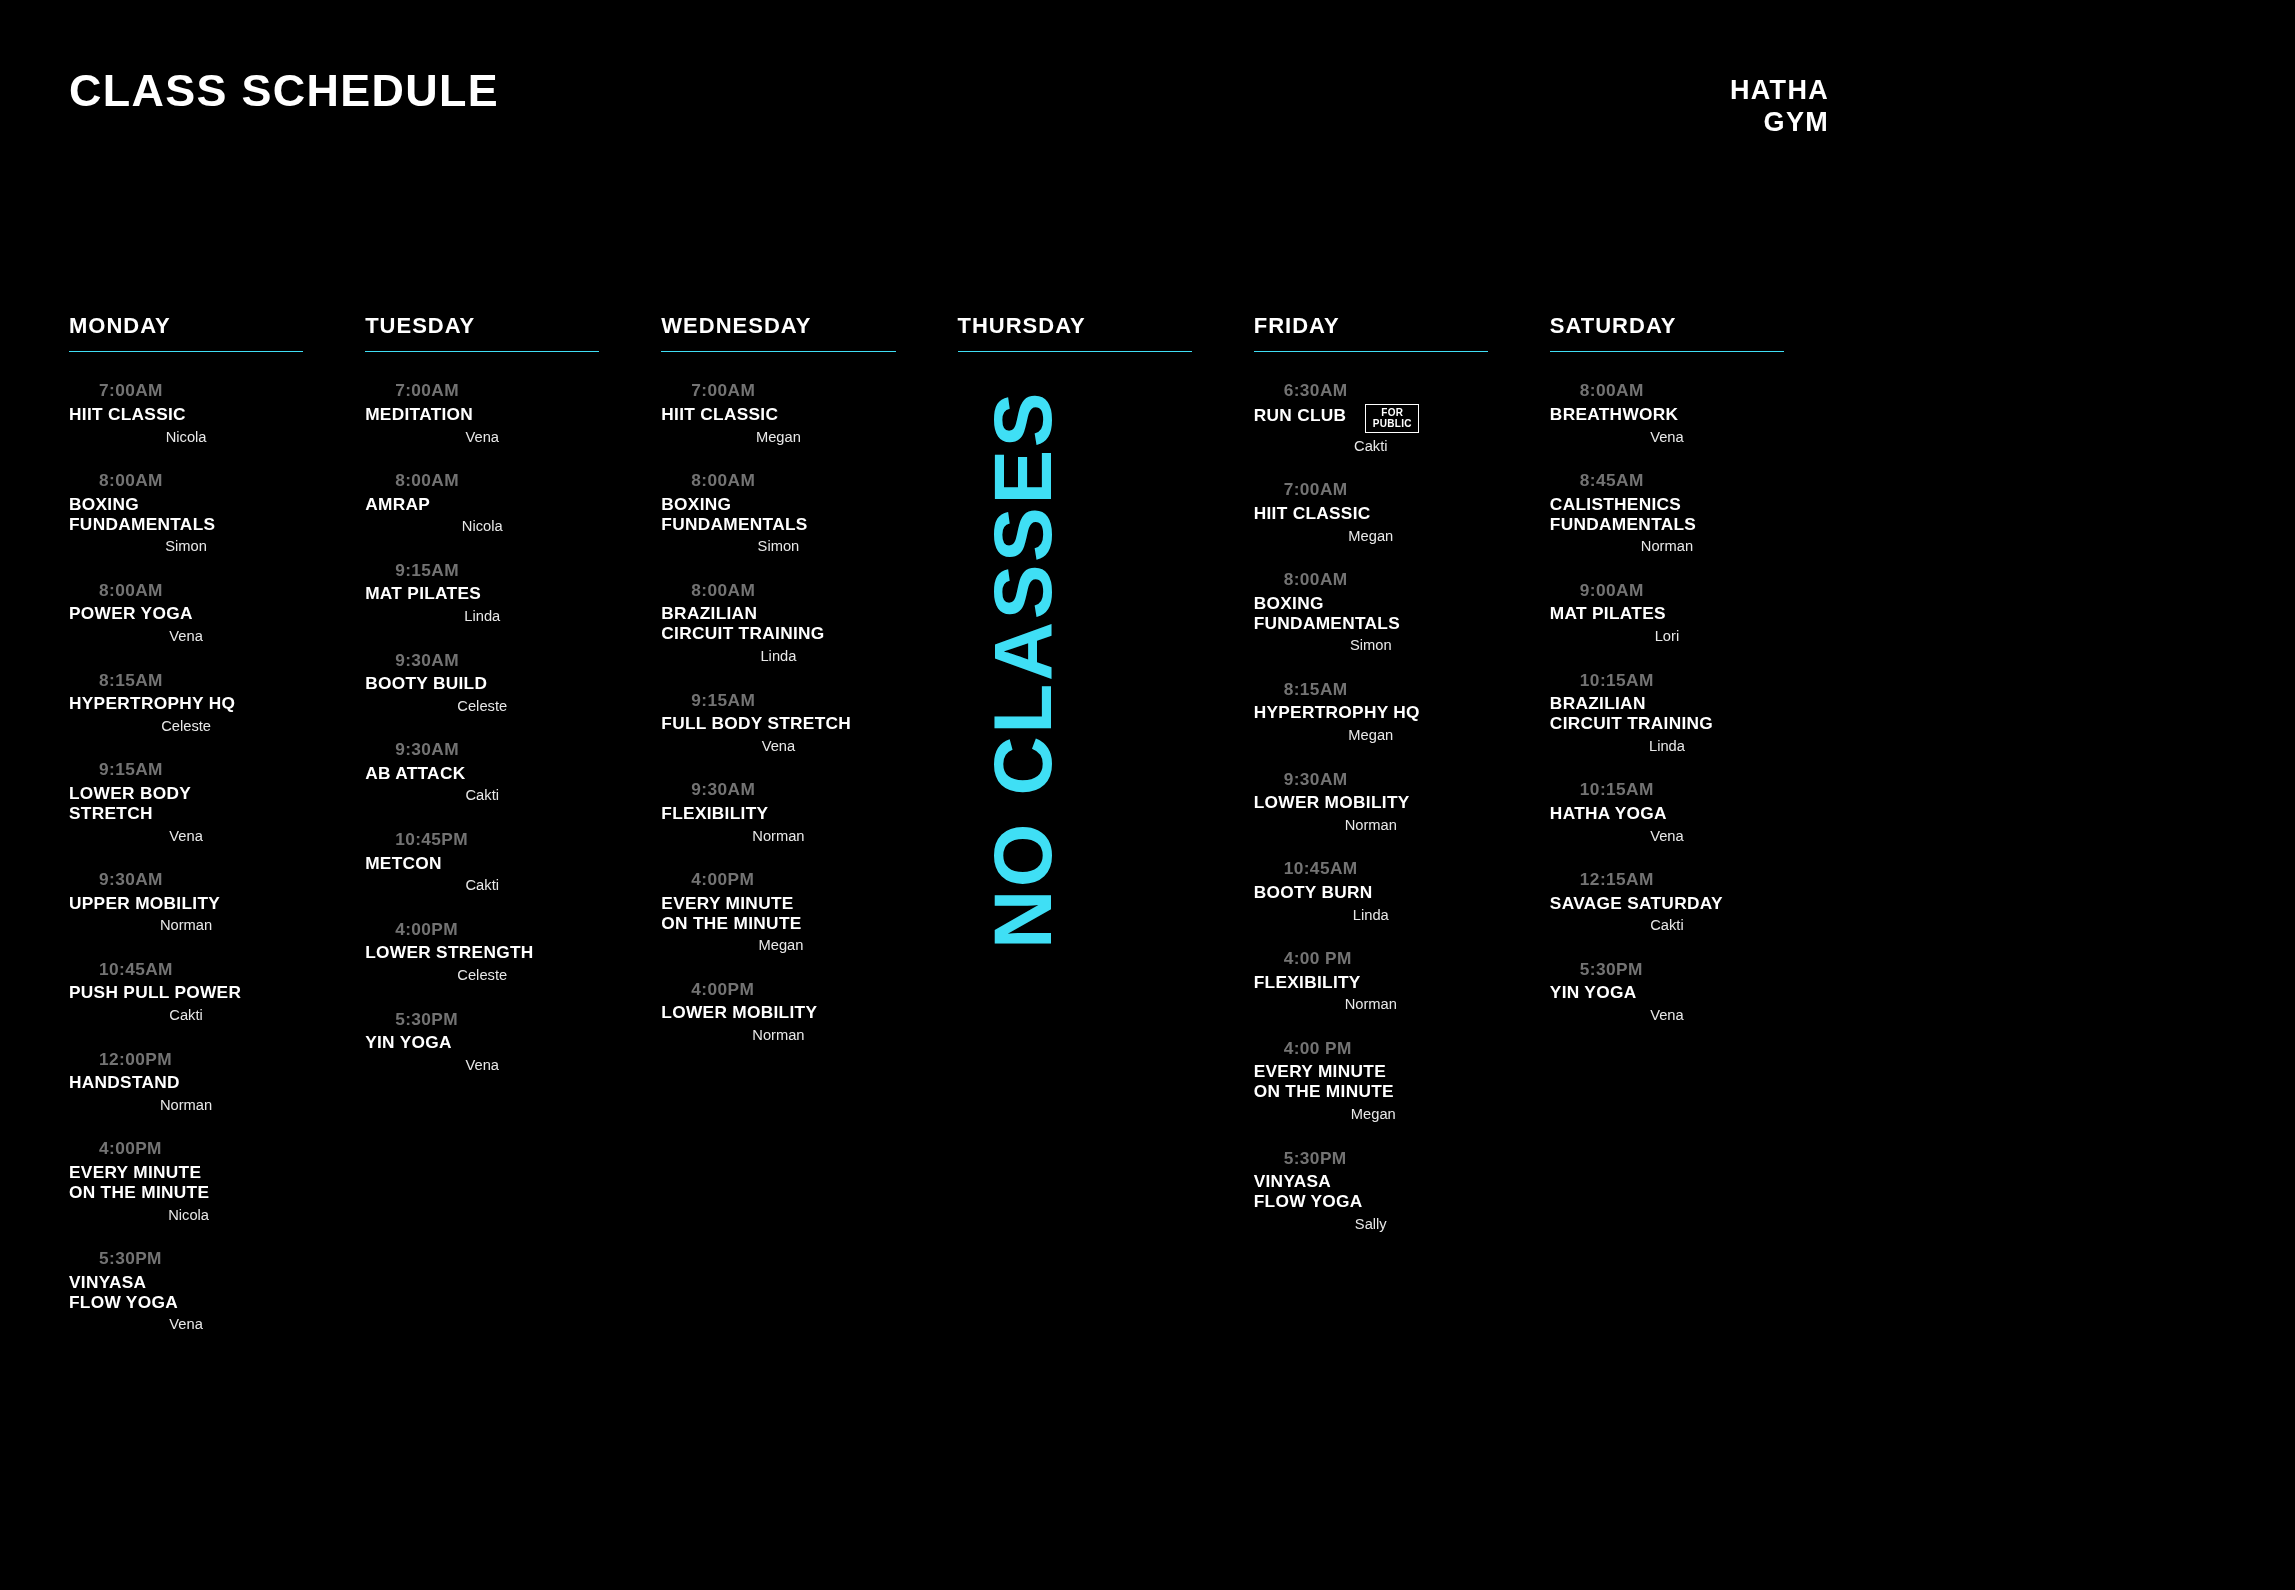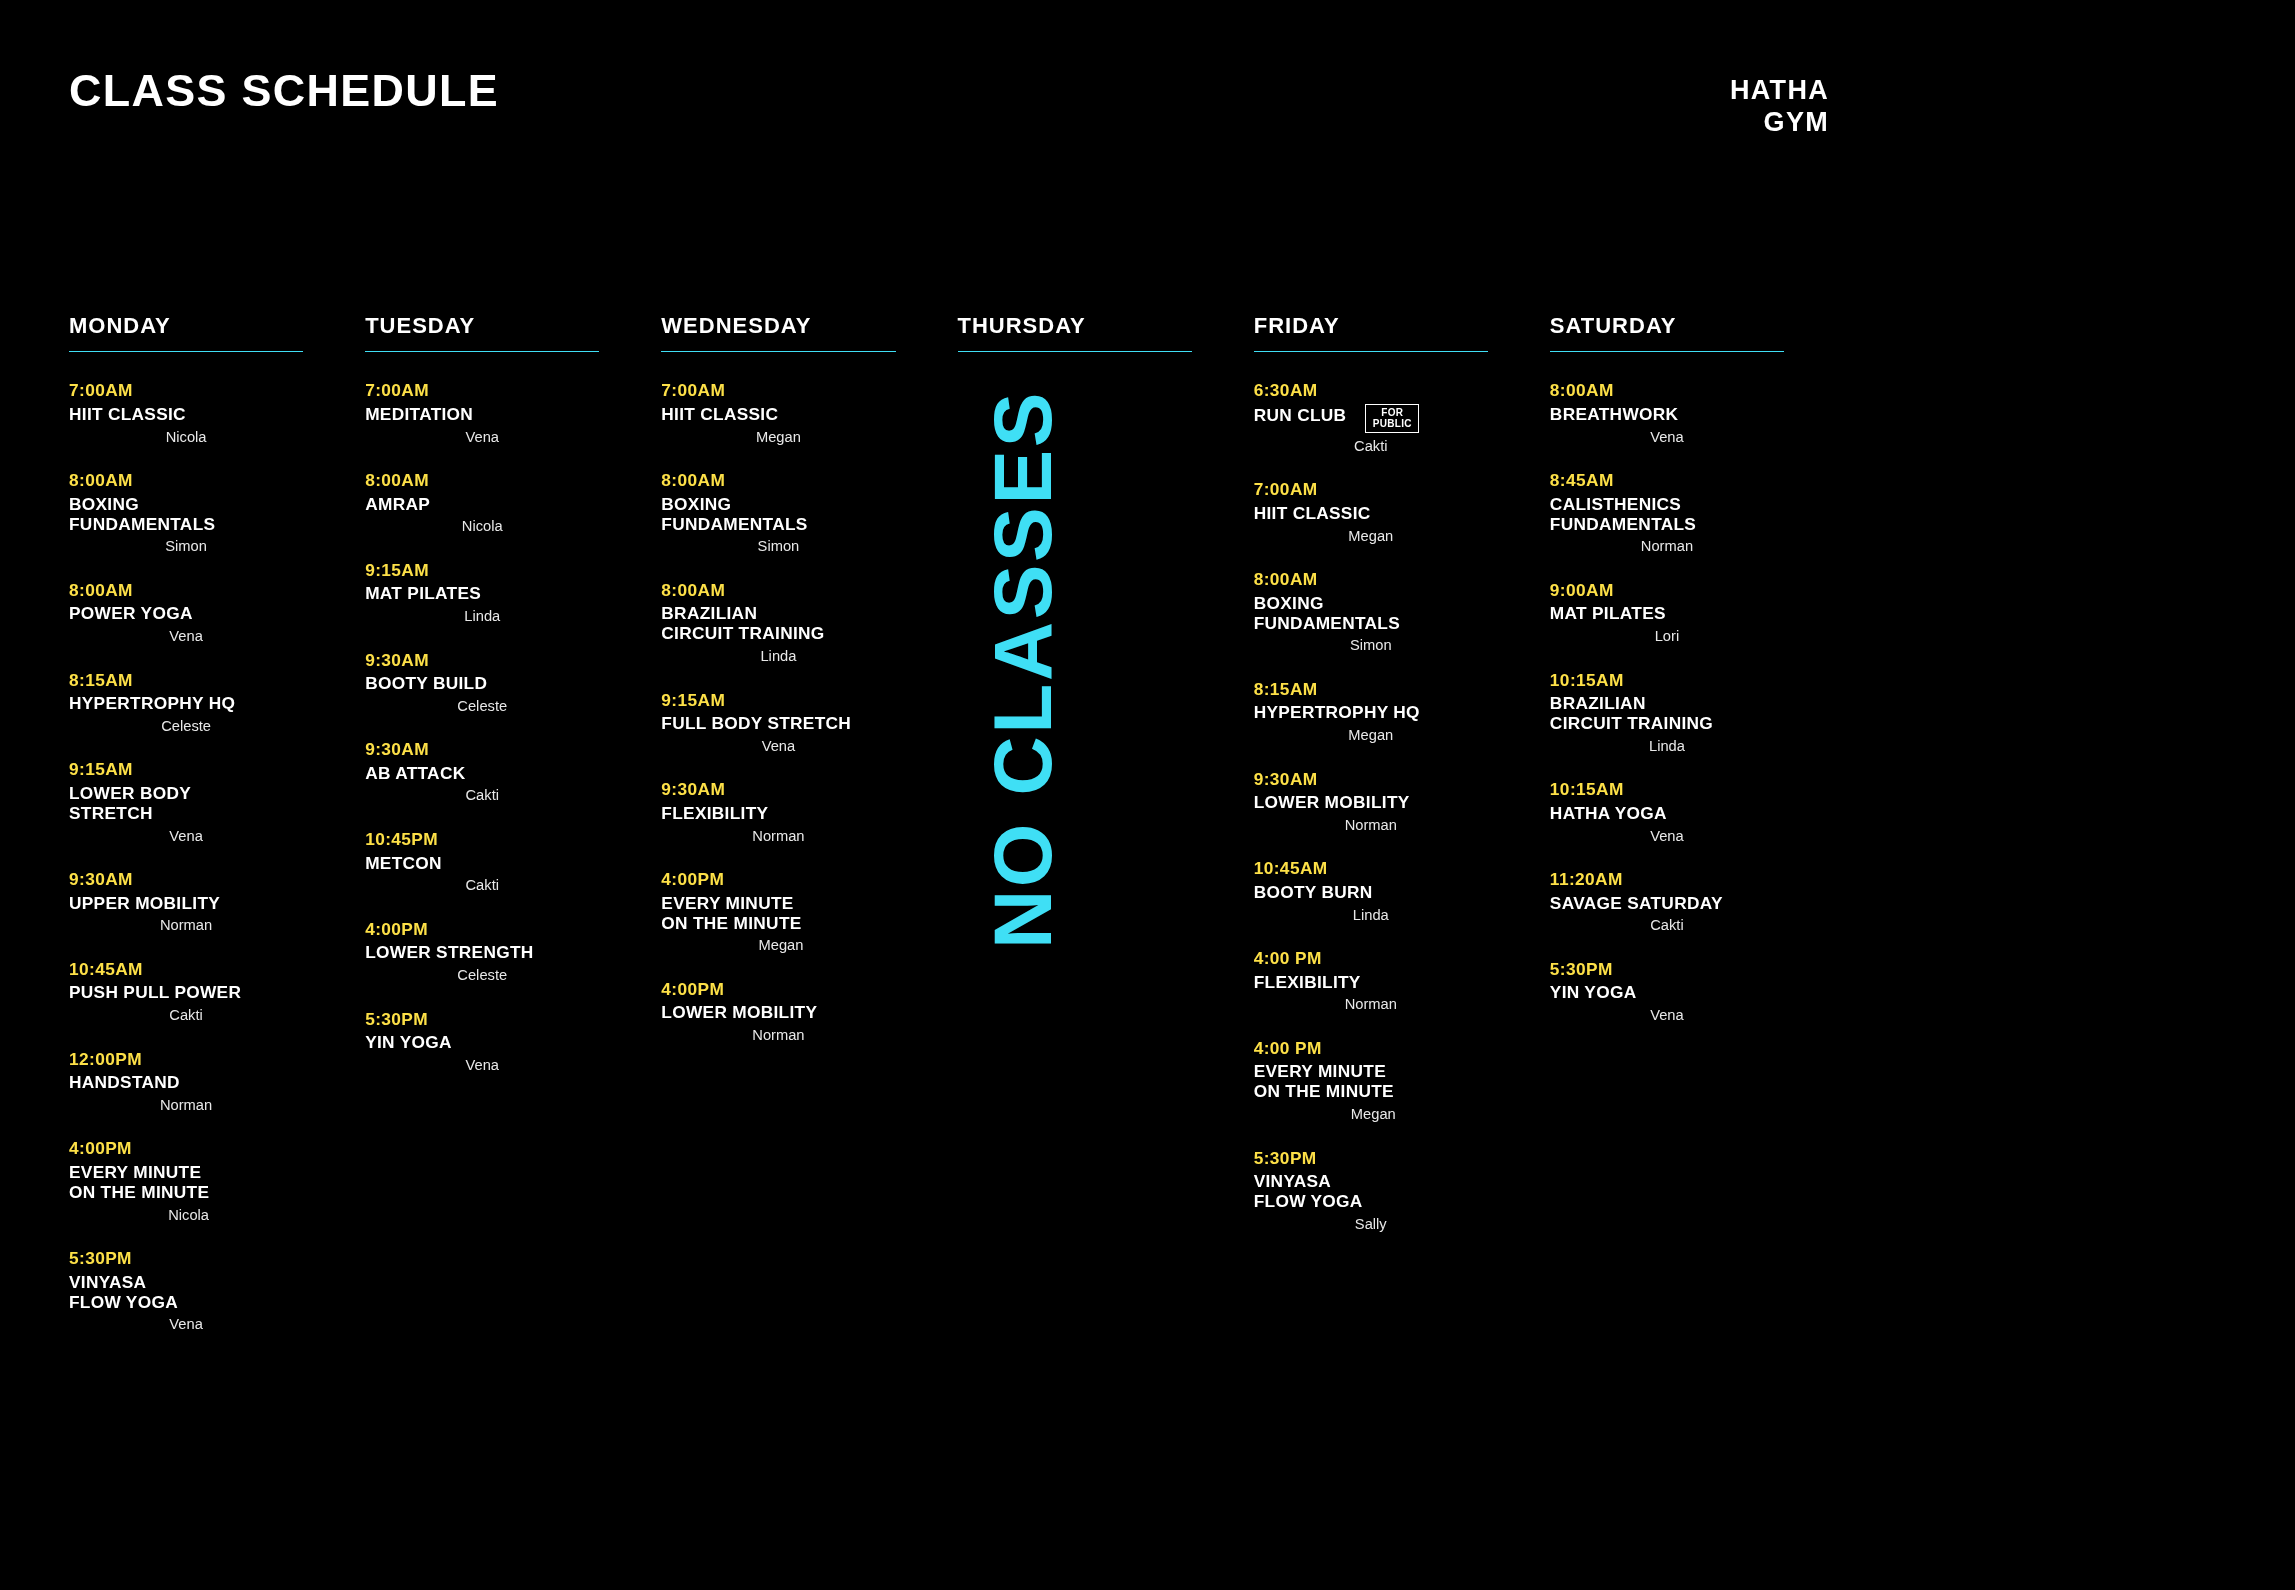--- a/index.html
+++ b/index.html
@@ -80,27 +80,28 @@
   }
   .day-rule {
     height: 1.9px;
     background: #3fdff5;
     width: 100%;
     margin-bottom: 28px;
   }
   .classes { display: block; }
   .class-item { margin-bottom: 23px; position: relative; }
   .c-time {
-    color: #fde047;
+    color: #737373;
     font-size: 17.3px;
     font-weight: 800;
     letter-spacing: 0.4px;
     line-height: 1.25;
     margin-bottom: 1.9px;
     display: block;
+    margin-left: 30px;
   }
   .c-name {
     color: #ffffff;
     font-size: 17.3px;
     font-weight: 800;
     letter-spacing: 0.3px;
     line-height: 1.16;
     text-transform: uppercase;
     display: block;
     white-space: pre-line;
@@ -482,21 +483,21 @@
             <span class="c-coach">Linda</span>
           </div>
           <div class="class-item">
             <span class="c-time">10:15AM</span>
             <div>
               <span class="c-name">HATHA YOGA</span>
             </div>
             <span class="c-coach">Vena</span>
           </div>
           <div class="class-item">
-            <span class="c-time">11:20AM</span>
+            <span class="c-time">12:15AM</span>
             <div>
               <span class="c-name">SAVAGE SATURDAY</span>
             </div>
             <span class="c-coach">Cakti</span>
           </div>
           <div class="class-item">
             <span class="c-time">5:30PM</span>
             <div>
               <span class="c-name">YIN YOGA</span>
             </div>

